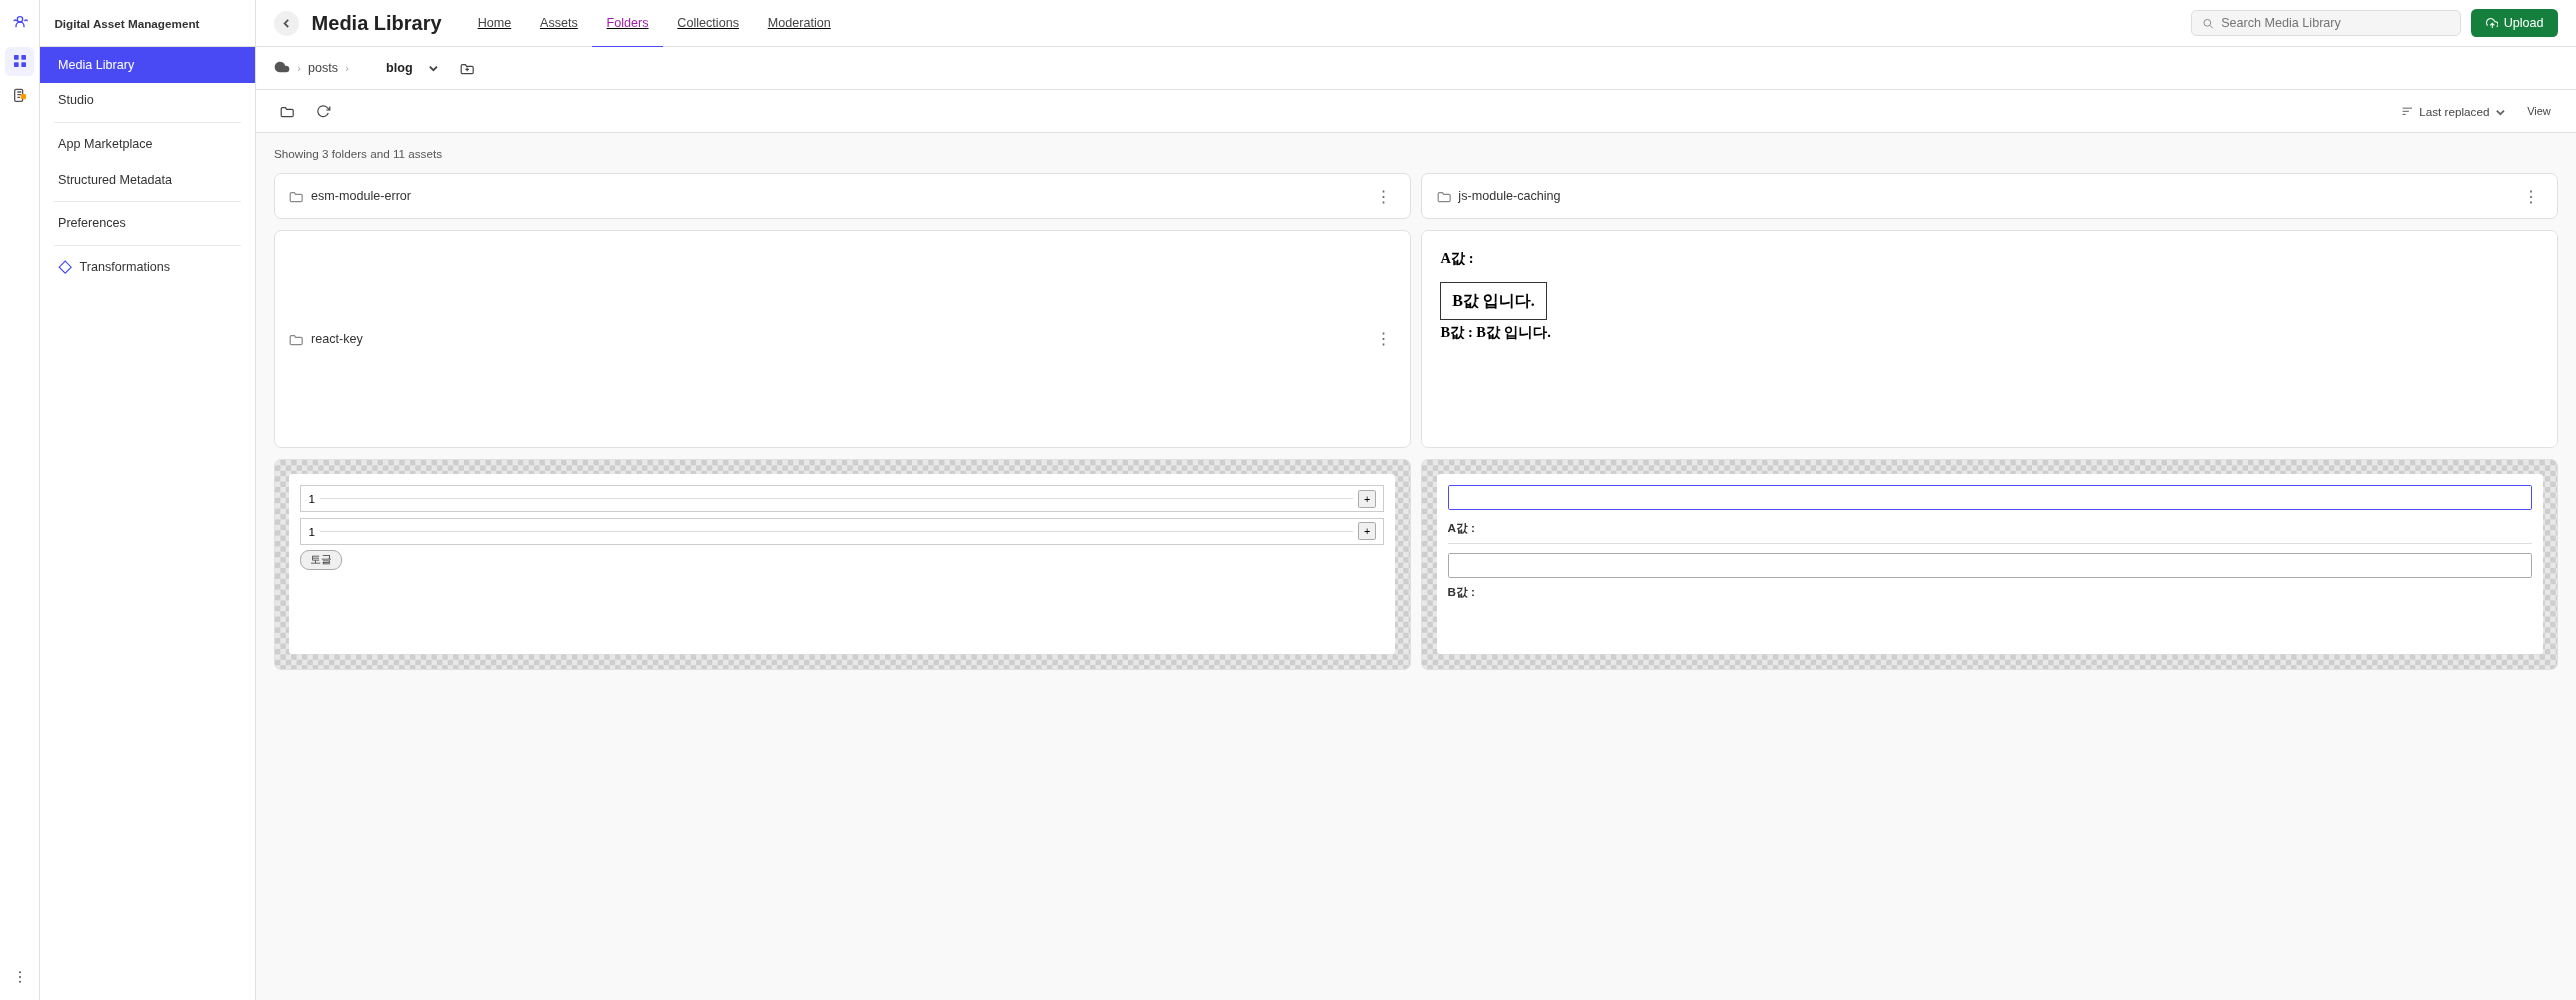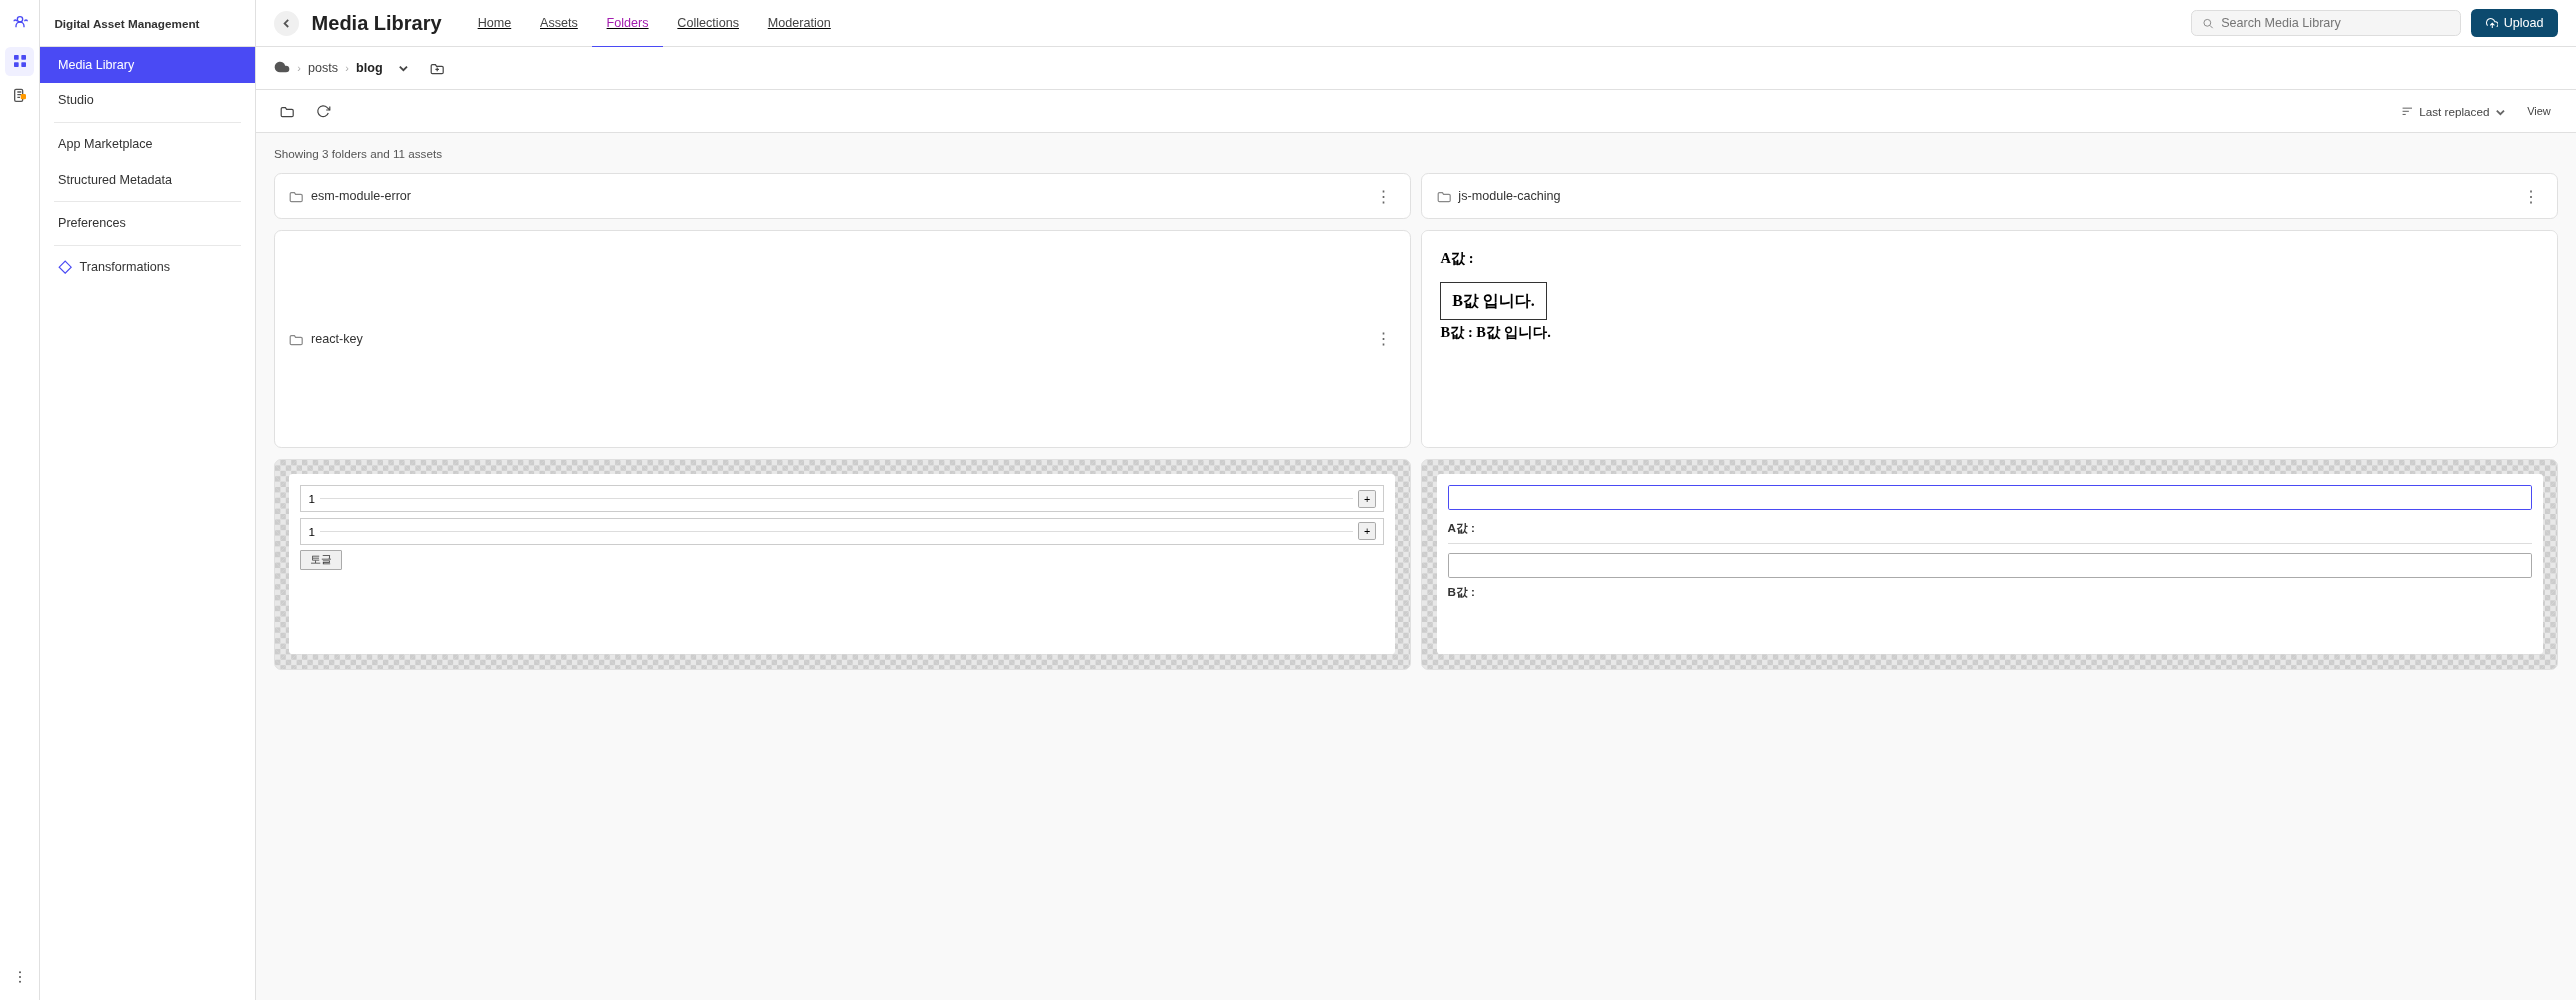--- a/index.html
+++ b/index.html
@@ -143,21 +143,21 @@
     }
     .search-bar input {
       border: none;
       background: transparent;
       outline: none;
       font-size: 12.6px;
       color: #333;
       width: 100%;
     }
     .upload-btn {
-      background: #0c4a6e;
+      background: #15803d;
       color: #fff;
       border: none;
       border-radius: 5.4px;
       padding: 7.2px 14.4px;
       font-size: 12.6px;
       font-weight: 500;
       cursor: pointer;
       display: flex;
       align-items: center;
       gap: 5.4px;
@@ -175,21 +175,21 @@
       flex-shrink: 0;
     }
     .breadcrumb-item {
       font-size: 12.6px;
       color: #444;
       cursor: pointer;
       display: flex;
       align-items: center;
       gap: 3.6px;
     }
-    .breadcrumb-item.bold { font-weight: 600; color: #222; }
+    .breadcrumb-item.bold { font-weight: 600; color: #222; margin-left: 30px; }
     .breadcrumb-sep { color: #aaa; font-size: 10.8px; }
 
     
     .toolbar {
       height: 43px;
       border-bottom: 0.9px solid #e0e0e0;
       display: flex;
       align-items: center;
       padding: 0 18px;
       gap: 9px;
@@ -527,21 +527,21 @@
           <div style="display:flex;align-items:center;gap:5.4px;border:0.9px solid #ccc;padding:3.6px 7.2px;margin-bottom:5.4px;background:#fff;">
             <span style="font-size:11.7px;">1</span>
             <div style="flex:1;height:0.9px;background:#ddd;"></div>
             <div style="border:0.9px solid #aaa;background:#f0f0f0;width:18px;height:18px;display:flex;align-items:center;justify-content:center;font-size:10.8px;border-radius:1.8px;">+</div>
           </div>
           <div style="display:flex;align-items:center;gap:5.4px;border:0.9px solid #ccc;padding:3.6px 7.2px;margin-bottom:5.4px;background:#fff;">
             <span style="font-size:11.7px;">1</span>
             <div style="flex:1;height:0.9px;background:#ddd;"></div>
             <div style="border:0.9px solid #aaa;background:#f0f0f0;width:18px;height:18px;display:flex;align-items:center;justify-content:center;font-size:10.8px;border-radius:1.8px;">+</div>
           </div>
-          <div style="border:0.9px solid #aaa;background:#f0f0f0;padding:1.8px 9px;font-size:10.8px;border-radius:1px;color:#333;display:inline-block;">
+          <div style="border:0.9px solid #aaa;background:#f0f0f0;padding:1.8px 9px;font-size:10.8px;border-radius:9px;color:#333;display:inline-block;">
             <span>토글</span>
           </div>
         </div>
       </div>
 
       <div class="asset-card checker-bg">
         <div style="margin:14.4px;background:#fff;padding:10.8px;border-radius:3.6px;min-height:180px;">
           <div style="border:1.8px solid #4a4af4;border-radius:1.8px;height:25px;margin-bottom:10.8px;"></div>
           <div style="font-size:11.7px;font-weight:bold;color:#333;margin-bottom:7.2px;">A값 :</div>
           <div style="height:0.9px;background:#ddd;margin-bottom:9px;"></div>

